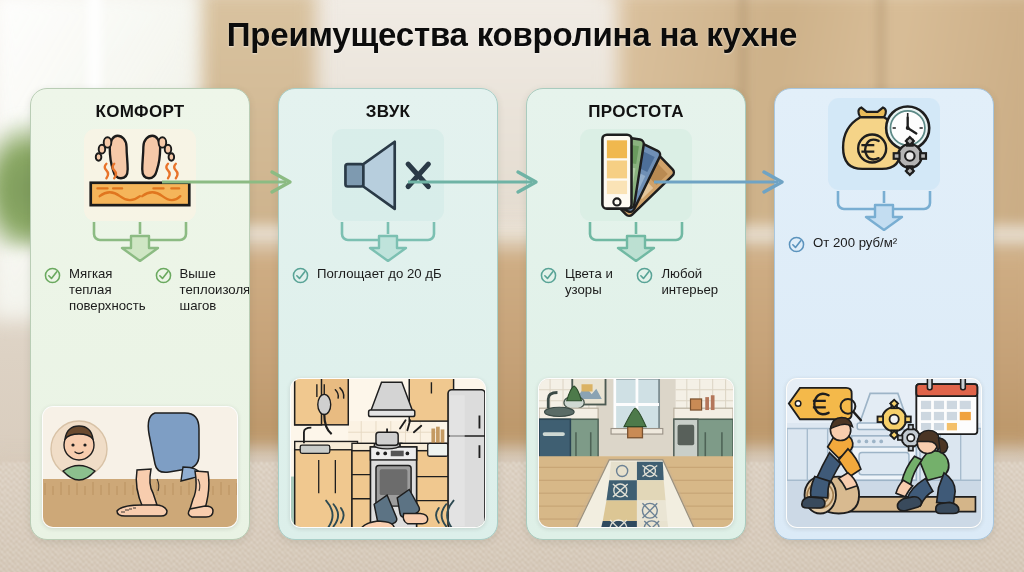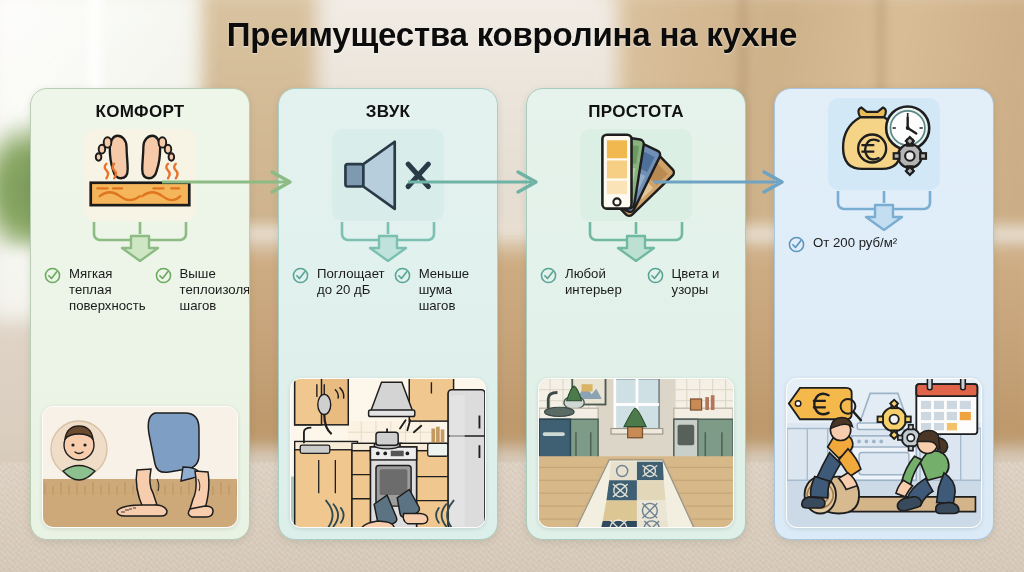--- a/index.html
+++ b/index.html
@@ -300,27 +300,20 @@
         <path d="M51 16 h18 v12 h9 l-18 13 -18-13 h9z" fill="#bfe3db" stroke="#7cc0b2" stroke-width="2.4" stroke-linejoin="round"></path>
       </svg>
 
       <div class="bullets">
         <div class="bullet">
           <svg class="chk" width="17" height="17" viewBox="0 0 20 20">
             <circle cx="10" cy="10" r="8.3" fill="none" stroke="#58a396" stroke-width="1.8"></circle>
             <path d="M5.7 10.3 8.8 13.4 15 5.7" fill="none" stroke="#58a396" stroke-width="1.9" stroke-linecap="round" stroke-linejoin="round"></path>
           </svg>
           <span class="txt">Поглощает до 20 дБ</span>
-        </div>
-        <div class="bullet">
-          <svg class="chk" width="17" height="17" viewBox="0 0 20 20">
-            <circle cx="10" cy="10" r="8.3" fill="none" stroke="#58a396" stroke-width="1.8"></circle>
-            <path d="M5.7 10.3 8.8 13.4 15 5.7" fill="none" stroke="#58a396" stroke-width="1.9" stroke-linecap="round" stroke-linejoin="round"></path>
-          </svg>
-          <span class="txt">Меньше шума шагов</span>
         </div>
       </div>
 
       <div class="photo">
         <svg viewBox="0 0 210 185" preserveAspectRatio="xMidYMid slice">
           <rect width="210" height="185" fill="#fdf6ea"></rect>
           <rect y="118" width="210" height="67" fill="#a8c9bb"></rect>
           <g fill="#cfe0d7" opacity=".8">
             <circle cx="20" cy="150" r="2"></circle>
               <circle cx="60" cy="168" r="2"></circle>
@@ -434,28 +427,28 @@
         <path d="M60 2 v12" fill="none" stroke="#71b9a3" stroke-width="2.6"></path>
         <path d="M51 16 h18 v12 h9 l-18 13 -18-13 h9z" fill="#bce0d2" stroke="#71b9a3" stroke-width="2.4" stroke-linejoin="round"></path>
       </svg>
 
       <div class="bullets">
         <div class="bullet">
           <svg class="chk" width="17" height="17" viewBox="0 0 20 20">
             <circle cx="10" cy="10" r="8.3" fill="none" stroke="#58a396" stroke-width="1.8"></circle>
             <path d="M5.7 10.3 8.8 13.4 15 5.7" fill="none" stroke="#58a396" stroke-width="1.9" stroke-linecap="round" stroke-linejoin="round"></path>
           </svg>
-          <span class="txt">Любой интерьер</span>
+          <span class="txt">Цвета и узоры</span>
         </div>
         <div class="bullet">
           <svg class="chk" width="17" height="17" viewBox="0 0 20 20">
             <circle cx="10" cy="10" r="8.3" fill="none" stroke="#58a396" stroke-width="1.8"></circle>
             <path d="M5.7 10.3 8.8 13.4 15 5.7" fill="none" stroke="#58a396" stroke-width="1.9" stroke-linecap="round" stroke-linejoin="round"></path>
           </svg>
-          <span class="txt">Цвета и узоры</span>
+          <span class="txt">Любой интерьер</span>
         </div>
       </div>
 
       <div class="photo">
         <svg viewBox="0 0 210 185" preserveAspectRatio="xMidYMid slice">
           <rect width="210" height="185" fill="#e9e2d6"></rect>
           <rect x="62" y="0" width="86" height="96" fill="#dcd6c9"></rect>
           <rect x="82" y="12" width="48" height="56" fill="#cfe0e4" stroke="#7f8f92" stroke-width="2"></rect>
           <path d="M82 12v56M106 12v56M82 40h48" stroke="#fdfdfd" stroke-width="3"></path>
           <rect x="78" y="66" width="56" height="6" fill="#efe9dd" stroke="#9a9287" stroke-width="1.2"></rect>

